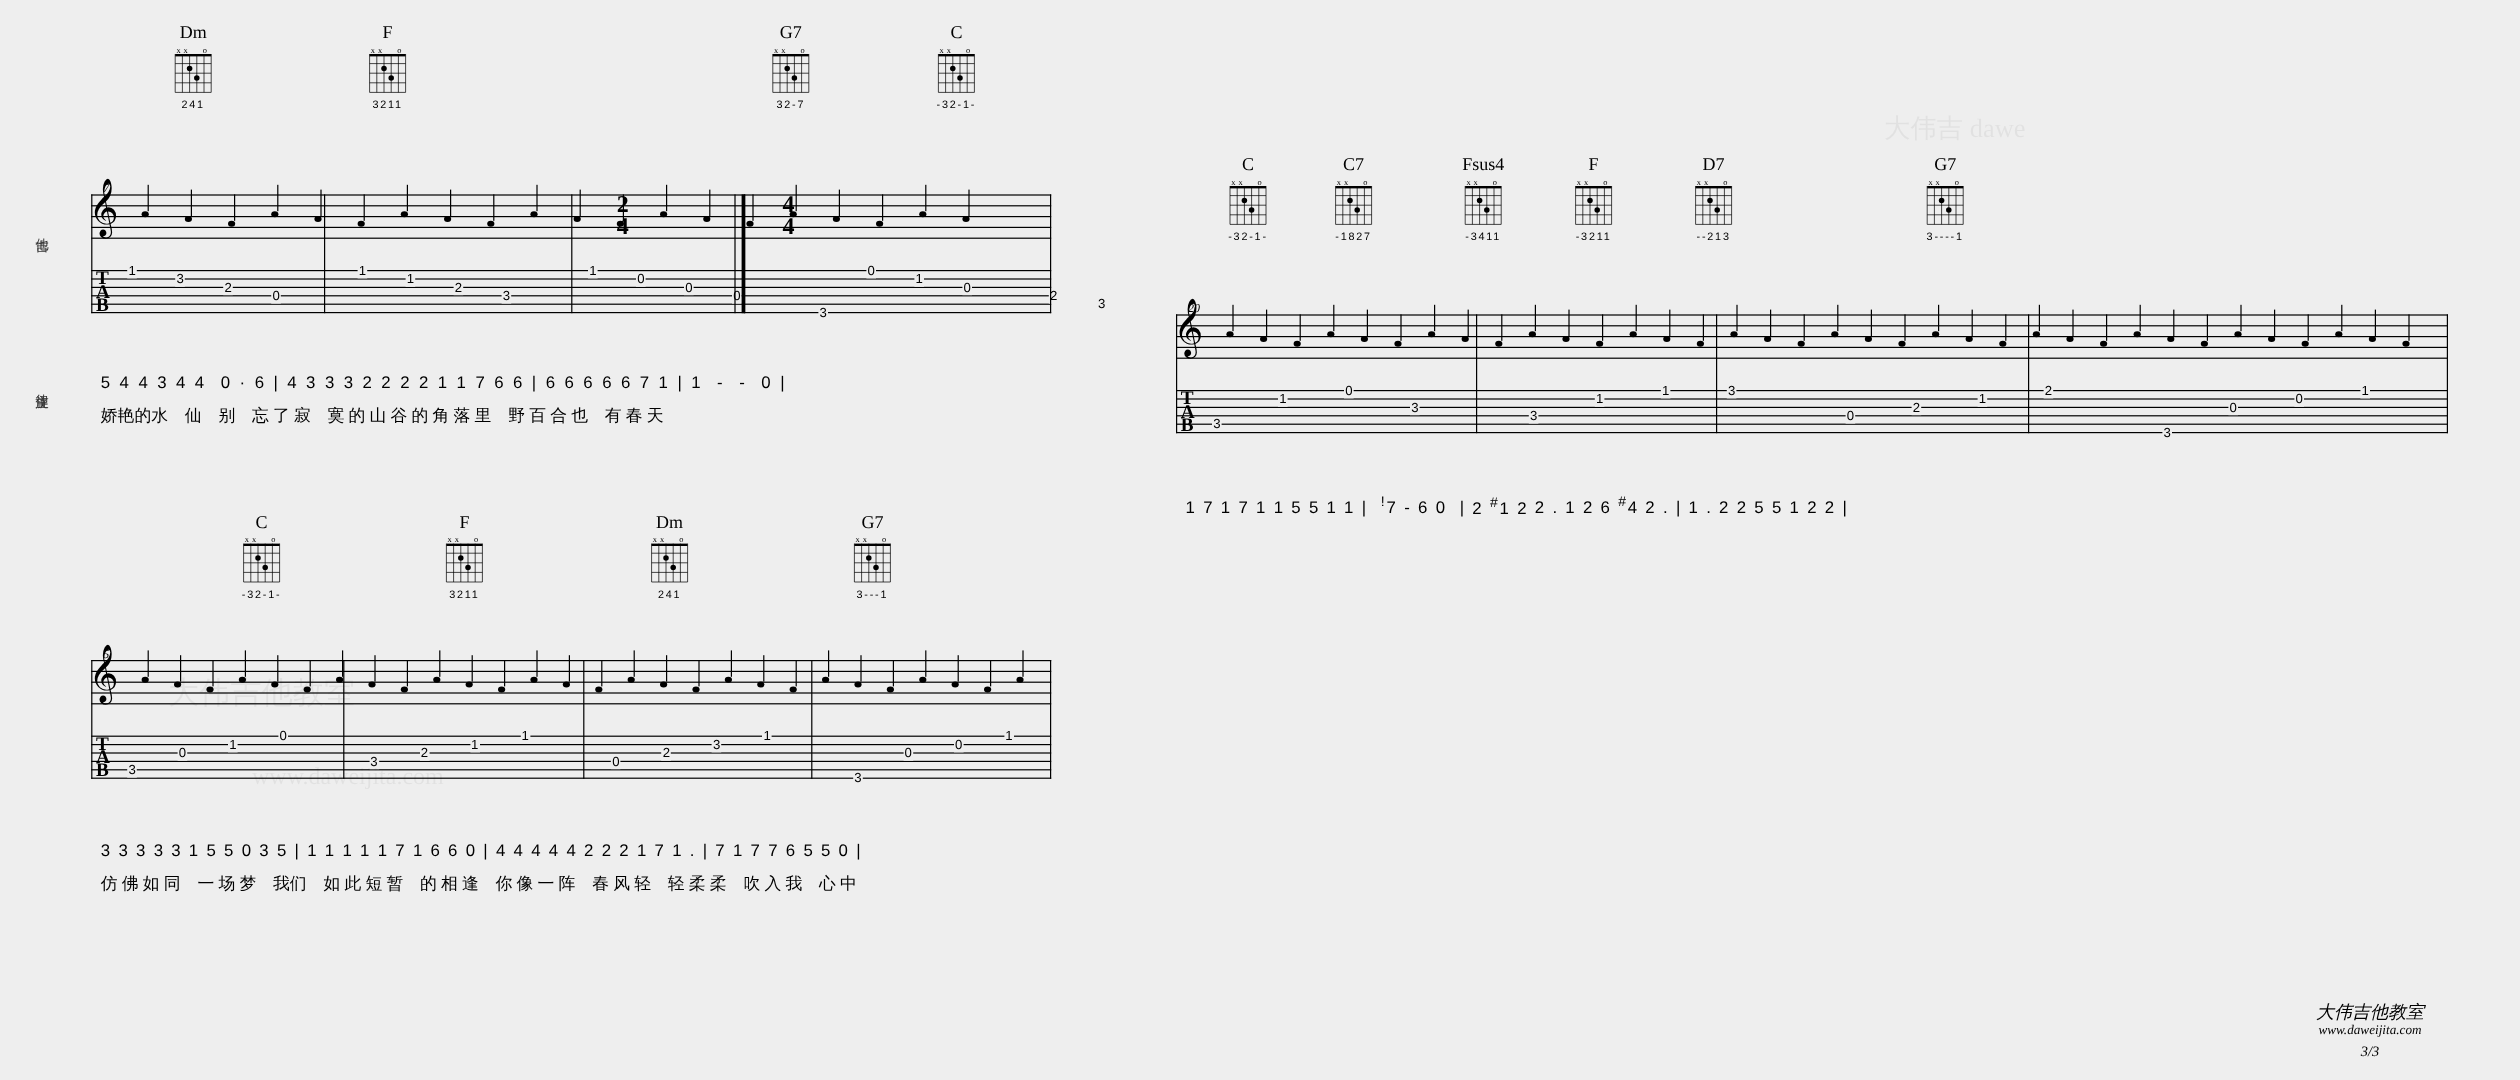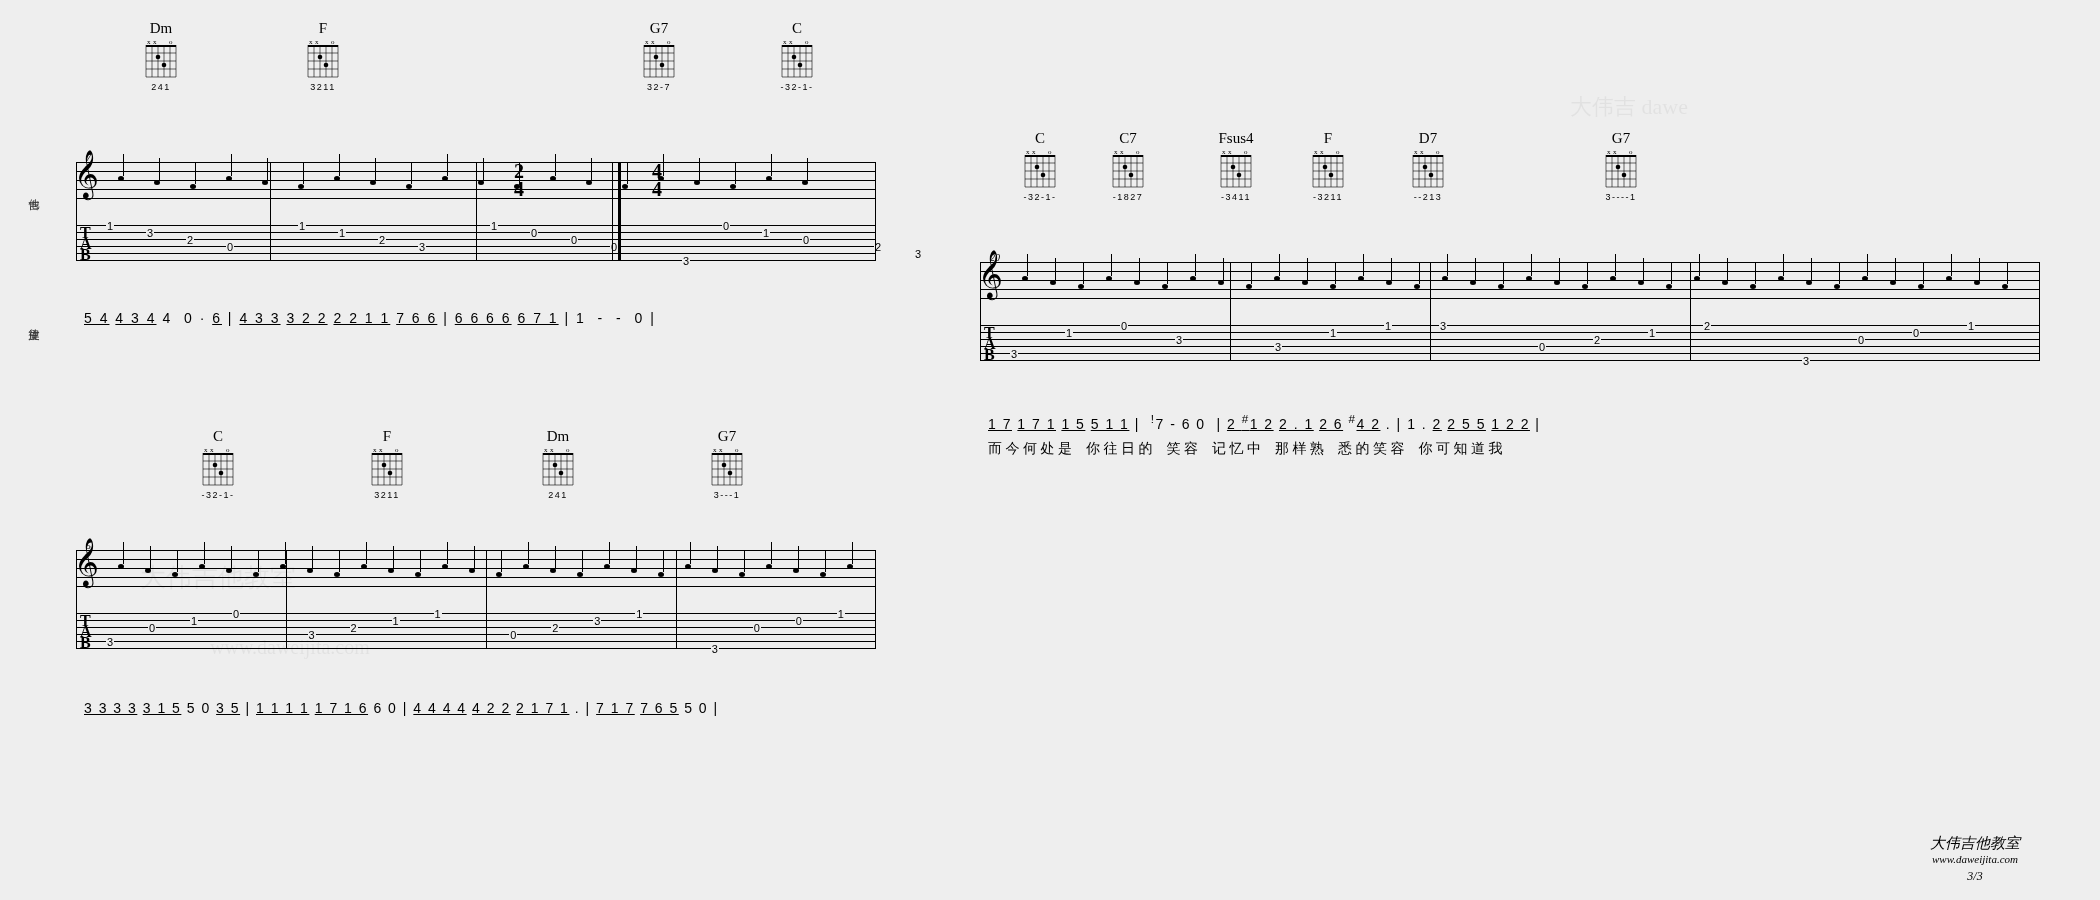--- a/index.html
+++ b/index.html
@@ -146,21 +146,20 @@
     font-family: serif;
   }
   .timesig {
     position: absolute;
     font-size: 20px;
     font-family: serif;
     line-height: 18px;
     font-weight: bold;
   }
   .underline {
-    text-decoration: underline;
   }
 </style>
 </head>
 <body>
 
 <div class="side-label" style="left:26px; top:190px;">吉他</div>
 <div class="side-label" style="left:26px; top:320px;">主旋律</div>
 
 <div class="system" style="left:46px; top:20px; width:830px; height:360px;">
 
@@ -373,20 +372,21 @@
   <div class="barline" style="left:30px; top:142px; height:99px;"></div>
   <div class="barline" style="left:224px; top:142px; height:99px;"></div>
   <div class="barline" style="left:430px; top:142px; height:99px;"></div>
   <div class="barline" style="left:566px; top:142px; height:99px;"></div>
   <div class="barline double" style="left:572px; top:142px; height:99px;"></div>
   <div class="barline" style="left:829px; top:142px; height:99px;"></div>
 
   <div class="jianpu-row" style="left:38px; top:290px; letter-spacing:2px;">
     <span class="underline">5 4</span>&nbsp;<span class="underline">4 3 4</span>&nbsp;4&nbsp;&nbsp;0 · <span class="underline">6</span>&nbsp;|&nbsp;<span class="underline">4 3 3</span>&nbsp;<span class="underline">3 2 2</span>&nbsp;<span class="underline">2 2 1 1</span>&nbsp;<span class="underline">7 6 6</span>&nbsp;|&nbsp;<span class="underline">6 6 6 6</span>&nbsp;<span class="underline">6 7 1</span>&nbsp;|&nbsp;1&nbsp;&nbsp;-&nbsp;&nbsp;-&nbsp;&nbsp;0&nbsp;|
   </div>
+  <div class="lyrics-row" style="left:38px; top:318px;" id="sys1-lyrics"><span class="seg">娇艳的水</span><span class="seg">仙</span><span class="seg">别</span><span class="seg">忘 了 寂</span><span class="seg">寞 的 山 谷 的 角 落 里</span><span class="seg">野 百 合 也</span><span class="seg">有 春 天</span></div>
 </div>
 
 <div class="system" style="left:46px; top:428px; width:830px; height:360px;">
   <div id="sys2-chords">
       <div class="chord-block" style="left: 154px; top: 0px;">
         <div class="chord-name">C</div>
                    <div class="chord-grid">
           <svg width="36" height="42">
             <rect x="3" y="6" width="30" height="2" fill="#000"></rect>
             <line x1="3" y1="14" x2="33" y2="14" stroke="#000" stroke-width="0.6"></line>
@@ -606,20 +606,21 @@
       </div>
   </div>
   <div class="barline" style="left:30px; top:122px; height:99px;"></div>
   <div class="barline" style="left:240px; top:122px; height:99px;"></div>
   <div class="barline" style="left:440px; top:122px; height:99px;"></div>
   <div class="barline" style="left:630px; top:122px; height:99px;"></div>
   <div class="barline" style="left:829px; top:122px; height:99px;"></div>
   <div class="jianpu-row" style="left:38px; top:272px; letter-spacing:1.5px;">
     <span class="underline">3 3 3 3</span>&nbsp;<span class="underline">3 1 5</span>&nbsp;5 0 <span class="underline">3 5</span>&nbsp;|&nbsp;<span class="underline">1 1 1 1</span>&nbsp;<span class="underline">1 7 1 6</span>&nbsp;6 0&nbsp;|&nbsp;<span class="underline">4 4 4 4</span>&nbsp;<span class="underline">4 2 2</span>&nbsp;<span class="underline">2 1 7 1</span> .&nbsp;|&nbsp;<span class="underline">7 1 7</span>&nbsp;<span class="underline">7 6 5</span>&nbsp;5 0&nbsp;|
   </div>
+  <div class="lyrics-row" style="left:38px; top:300px;" id="sys2-lyrics"><span class="seg">仿 佛 如 同</span><span class="seg">一 场 梦</span><span class="seg">我们</span><span class="seg">如 此 短 暂</span><span class="seg">的 相 逢</span><span class="seg">你 像 一 阵</span><span class="seg">春 风 轻</span><span class="seg">轻 柔 柔</span><span class="seg">吹 入 我</span><span class="seg">心 中</span></div>
 </div>
 
 <div class="system" style="left:950px; top:120px; width:1100px; height:380px;">
   <div id="sys3-chords">
       <div class="chord-block" style="left: 72px; top: 10px;">
         <div class="chord-name">C</div>
                    <div class="chord-grid">
           <svg width="36" height="42">
             <rect x="3" y="6" width="30" height="2" fill="#000"></rect>
             <line x1="3" y1="14" x2="33" y2="14" stroke="#000" stroke-width="0.6"></line>
@@ -911,21 +912,20 @@
       </div>
   </div>
   <div class="barline" style="left:30px; top:142px; height:99px;"></div>
   <div class="barline" style="left:280px; top:142px; height:99px;"></div>
   <div class="barline" style="left:480px; top:142px; height:99px;"></div>
   <div class="barline" style="left:740px; top:142px; height:99px;"></div>
   <div class="barline" style="left:1089px; top:142px; height:99px;"></div>
   <div class="jianpu-row" style="left:38px; top:292px; letter-spacing:1.5px;">
     <span class="underline">1 7</span>&nbsp;<span class="underline">1 7 1</span>&nbsp;<span class="underline">1 5</span>&nbsp;<span class="underline">5 1 1</span>&nbsp;|&nbsp;&nbsp;<sup>!</sup>7&nbsp;-&nbsp;6&nbsp;0&nbsp;&nbsp;|&nbsp;<span class="underline">2 <sup>#</sup>1 2</span>&nbsp;<span class="underline">2 . 1</span>&nbsp;<span class="underline">2 6</span>&nbsp;<sup>#</sup><span class="underline">4 2</span> .&nbsp;|&nbsp;1 . <span class="underline">2</span>&nbsp;<span class="underline">2 5 5</span>&nbsp;<span class="underline">1 2 2</span>&nbsp;|
   </div>
-  <div class="lyrics-row" style="left:38px; top:320px;" id="sys3-lyrics"><span class="seg">而 今 何 处 是</span><span class="seg">你 往 日 的</span><span class="seg">笑 容</span><span class="seg">记 忆 中</span><span class="seg">那 样 熟</span><span class="seg">悉 的 笑 容</span><span class="seg">你 可 知 道 我</span></div>
 </div>
 
 <div class="watermark" style="left:140px; top:560px; transform:none;">大伟吉他教室</div>
 <div class="watermark" style="left:210px; top:636px; font-size:20px;">www.daweijita.com</div>
 <div class="watermark" style="left:1570px; top:92px; font-size:22px;">大伟吉 dawe</div>
 
 <div class="footer">
   <span>大伟吉他教室</span>
   <span class="site">www.daweijita.com</span>
   <div class="page">3/3</div>

